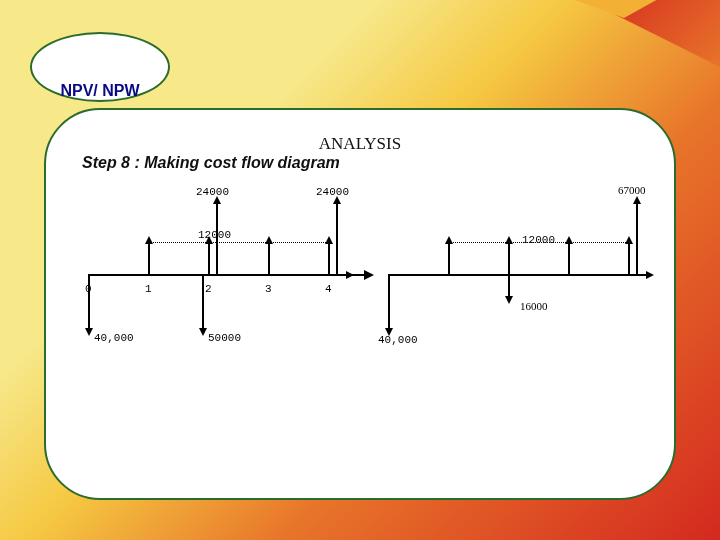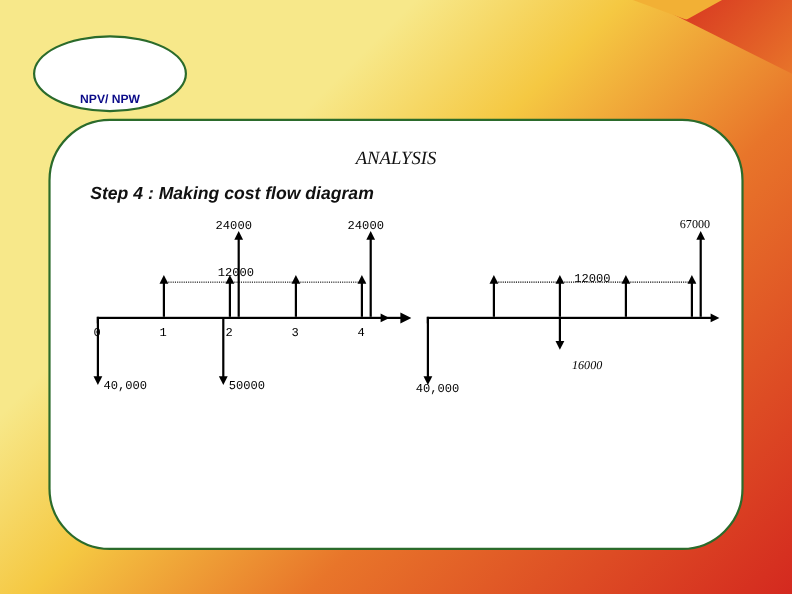--- a/index.html
+++ b/index.html
@@ -23,38 +23,36 @@
   .badge {
     position: absolute; left: 30px; top: 32px;
     width: 140px; height: 70px;
     background: #fff;
     border: 2px solid #2b6b2b;
     border-radius: 50%;
     display: flex; align-items: center; justify-content: center;
     z-index: 5;
   }
   .badge span {
-    color: #0a0a88; font-weight: bold; font-size: 11px; margin-top: 48px;
+    color: #0a0a88; font-weight: bold; font-size: 16px; margin-top: 48px;
   }
   .card {
     position: absolute;
     left: 44px; top: 108px;
     width: 632px; height: 392px;
     background: #fff;
     border: 2px solid #2b6b2b;
     border-radius: 56px;
     padding: 24px 28px;
   }
   .title {
     text-align: center;
-    font-style: italic;
     font-family: Georgia, serif;
     font-size: 17px;
     color: #111;
-    margin-bottom: 14px;
   }
   .step {
     font-style: italic;
     font-weight: bold;
     font-family: Arial, sans-serif;
     font-size: 16px;
     color: #111;
     margin-left: 8px;
     margin-bottom: 8px;
   }
@@ -95,21 +93,21 @@
 
 <div class="corner"></div>
 <div class="corner-accent"></div>
 
 <div class="badge">
   <span>NPV/ NPW</span>
 </div>
 
 <div class="card">
   <div class="title">ANALYSIS</div>
-  <div class="step">Step 4 : Making cost flow diagram</div>
+  <div class="step">Step 8 : Making cost flow diagram</div>
 
   <div class="diags">
 
     <div class="diag">
 
       <div class="axis" style="left:14px; top:94px; width:260px; height:2px;"></div>
       <div class="arrow-right" style="left:272px; top:91px;"></div>
 
       <div class="axis" style="left:14px; top:94px; width:2px; height:6px;"></div>
       <div class="lbl" style="left:11px; top:103px;">0</div>
@@ -172,17 +170,17 @@
       <div class="vline" style="left:262px; top:22px; height:72px;"></div>
         <div class="arrow-up" style="left:259px; top:16px;"></div>
       <div class="lbl-sans" style="left:244px; top:4px;">67000</div>
 
       <div class="vline" style="left:14px; top:96px; height:54px;"></div>
         <div class="arrow-down" style="left:11px; top:148px;"></div>
       <div class="lbl" style="left:4px; top:154px;">40,000</div>
 
       <div class="vline" style="left:134px; top:96px; height:22px;"></div>
         <div class="arrow-down" style="left:131px; top:116px;"></div>
-      <div class="lbl-sans" style="left:146px; top:132px;font-style:italic;">16000</div>
+      <div class="lbl-sans" style="left:146px; top:120px;">16000</div>
     </div>
 
   </div>
 </div>
 
 </body></html>

